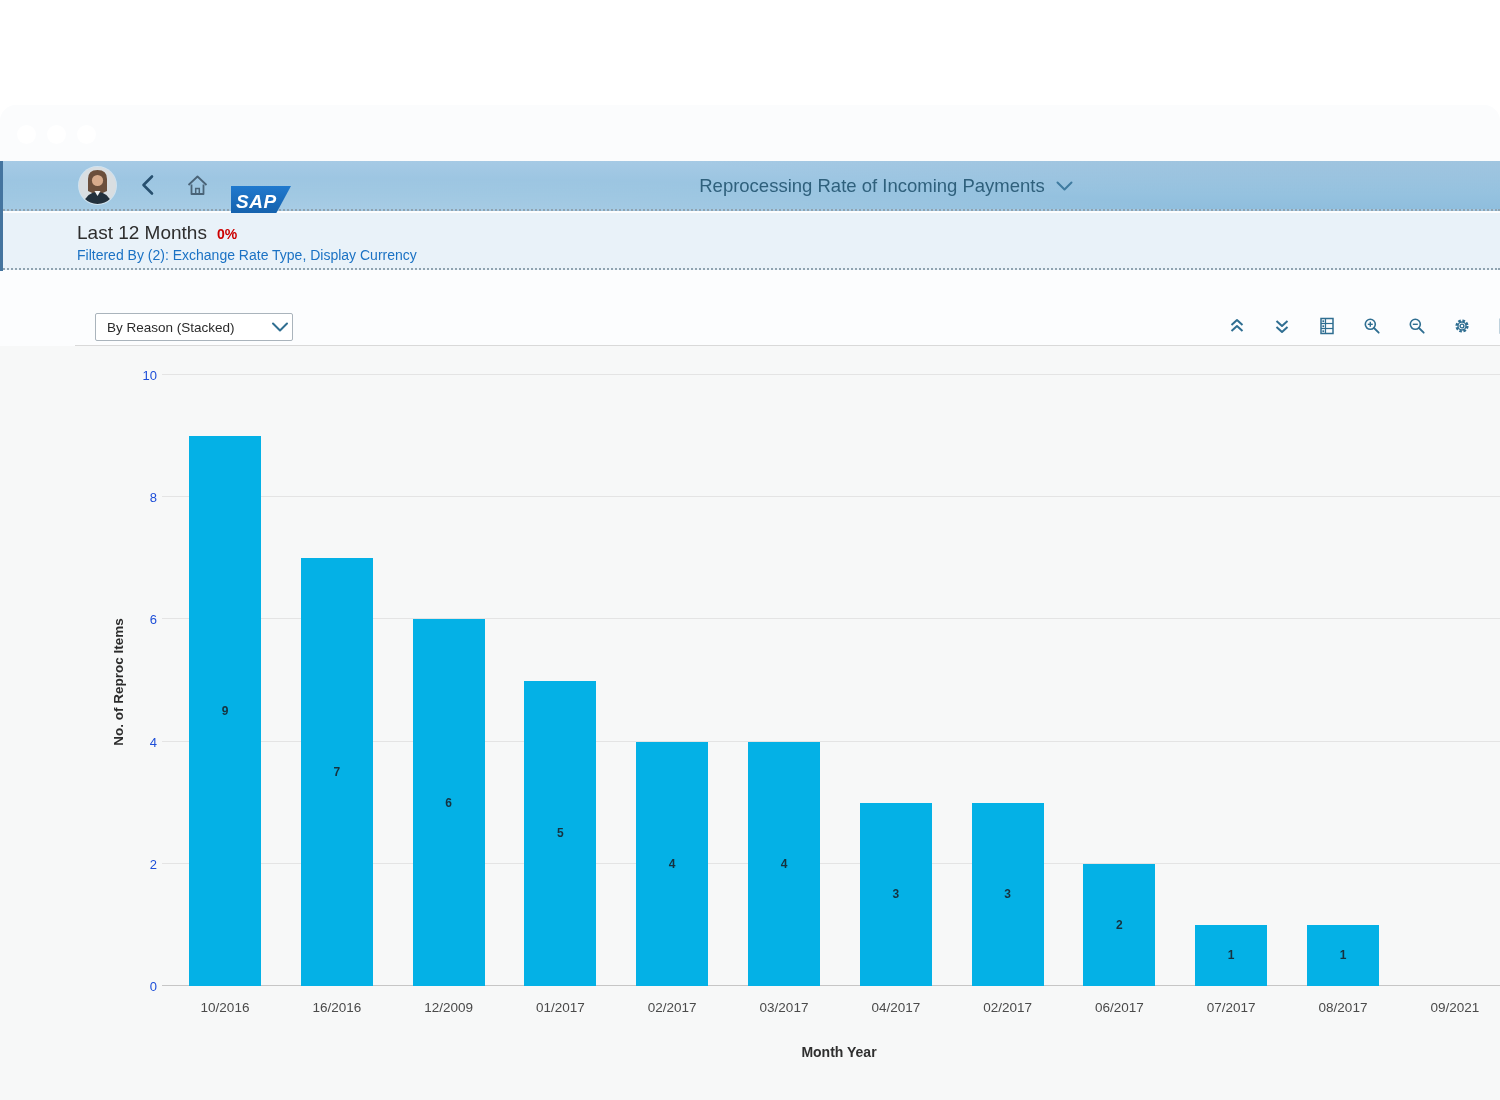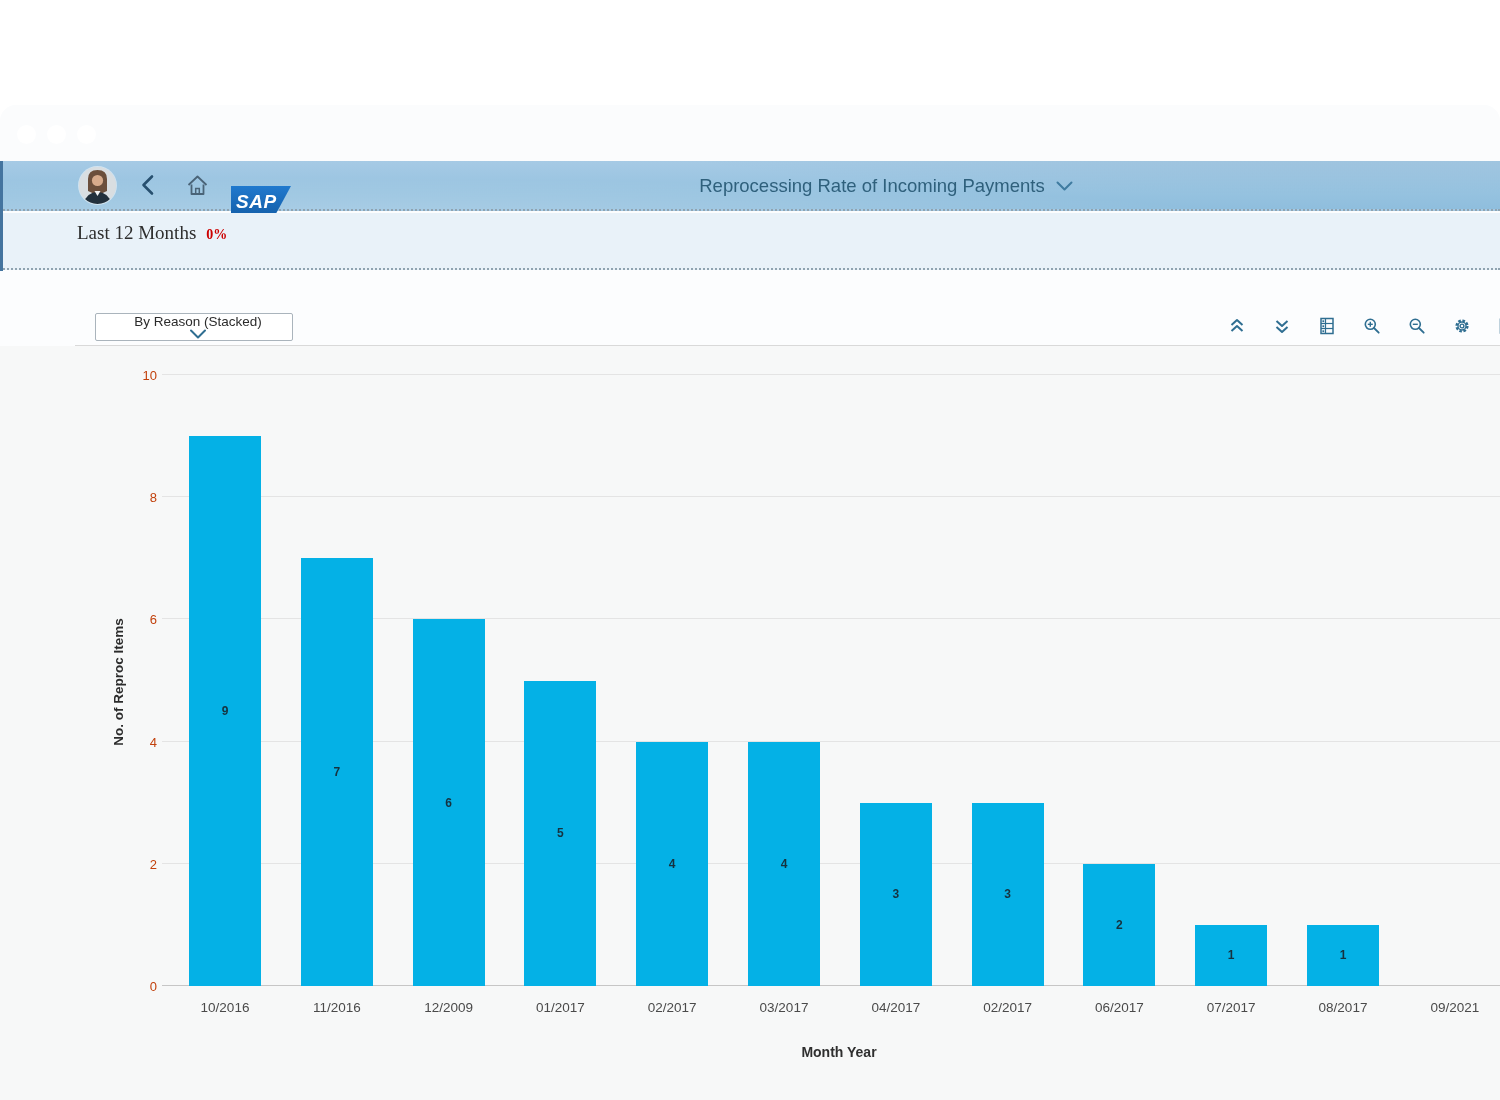--- a/index.html
+++ b/index.html
@@ -37,44 +37,44 @@
   .sap-logo span { color:#fff; font-weight:bold; font-style:italic; font-size:19px;
                    letter-spacing:0.5px; padding-left:5px; }
 
   .appbar-title-wrap { position:absolute; left:0; right:0; top:0; height:50px;
                        display:flex; align-items:center; justify-content:center; padding-left:244px;margin-left:28px; }
   .appbar-title { font-size:18.5px; color:#2f607c; }
   .title-chevron { margin-left:11px; display:inline-block; line-height:0; }
 
   
   .subheader { position:absolute; left:0; top:108px; width:100%; height:57px;
-               background:#e9f2f9; border-bottom:2px dotted #8fa3b0; padding:9px 0 4px 77px;font-family:Liberation Serif, serif; }
+               background:#e9f2f9; border-bottom:2px dotted #8fa3b0; padding:9px 0 4px 77px; }
   .sub-line1 { display:flex; align-items:baseline; gap:10px; }
   .period-label { font-size:19px; color:#2e2e2e; }
   .delta-badge { font-size:14px; font-weight:bold; color:#cc0000; }
   .filter-line { margin-top:3px; font-size:14px; color:#1b72c4; cursor:pointer; }
 
   
   .toolbar-row { position:absolute; left:0; top:165px; width:100%; height:76px; background:#fcfdfe; }
   .toolbar-row::after { content:""; position:absolute; left:75px; right:0; bottom:0; height:1px; background:#d9d9d9; }
   .view-select { position:absolute; left:95px; top:43px; width:198px; height:28px;
                  background:#fff; border:1px solid #aab4bc; border-radius:2px;
                  display:flex; align-items:center; justify-content:space-between;
-                 padding:0 3px 0 11px; cursor:pointer;flex-direction:column; }
+                 padding:0 3px 0 11px; cursor:pointer; }
   .view-select .vs-label { font-size:13.5px; color:#2b2b2b; }
   .chart-icons { position:absolute; right:-16px; top:47px; display:flex; gap:27px; }
   .chart-icons button { background:none; border:none; padding:0; width:18px; height:18px; cursor:pointer; line-height:0; }
 
   
   .chart-region { position:absolute; left:0; top:241px; width:100%; height:754px; background:#f7f8f8; }
   .plot-area { position:absolute; left:165px; top:29px; width:1335px; height:611px; }
   .gridline { position:absolute; left:-3px; right:0; height:1px; background:#e4e4e4; }
   .gridline.baseline { background:#c6c6c6; }
   .y-tick { position:absolute; left:-50px; width:42px; text-align:right; font-size:13px;
-            color:#c2410c; transform:translateY(50%); line-height:1; }
+            color:#1d4ed8; transform:translateY(50%); line-height:1; }
   .bar { position:absolute; bottom:0; width:72px; }
   .bar-value { position:absolute; top:50%; left:50%; transform:translate(-50%,-50%);
                font-size:12px; font-weight:600; color:#16323f; }
   .x-tick { position:absolute; top:625px; width:90px; text-align:center; font-size:13.5px; color:#4a4a4a; }
   .y-axis-title { position:absolute; left:118px; top:336px; transform:translate(-50%,-50%) rotate(-90deg);
                   white-space:nowrap; font-size:13.5px; font-weight:bold; color:#2b2b2b; }
   .x-axis-title { position:absolute; left:839px; top:706px; transform:translate(-50%,-50%);
                   font-size:14px; font-weight:bold; color:#2f2f2f; }
 </style>
 </head>
@@ -124,20 +124,21 @@
       </span>
     </div>
   </div>
   <div class="left-sliver"></div>
 
   <div class="subheader">
     <div class="sub-line1">
       <span class="period-label">Last 12 Months</span>
       <span class="delta-badge">0%</span>
     </div>
+    <div class="filter-line">Filtered By (2): Exchange Rate Type, Display Currency</div>
   </div>
 
   <div class="toolbar-row">
     <div class="view-select">
       <span class="vs-label">By Reason (Stacked)</span>
       <svg width="18" height="11" viewBox="0 0 18 11">
         <polyline points="2,1.5 9,8.5 16,1.5" fill="none" stroke="#2f6e91" stroke-width="2" stroke-linecap="round" stroke-linejoin="round"></polyline>
       </svg>
     </div>
     <div class="chart-icons">
@@ -211,21 +212,21 @@
         <div class="y-tick" style="bottom: 488.8px;">8</div>
         <div class="gridline" style="bottom: 611px;"></div>
         <div class="y-tick" style="bottom: 611px;">10</div>
         <div class="bar" style="left: 24px; height: 549.9px; background: rgb(4, 177, 230);">
           <span class="bar-value">9</span>
         </div>
         <div class="x-tick" style="left: 15px;">10/2016</div>
         <div class="bar" style="left: 135.8px; height: 427.7px; background: rgb(4, 177, 230);">
           <span class="bar-value">7</span>
         </div>
-        <div class="x-tick" style="left: 126.8px;">11/2016</div>
+        <div class="x-tick" style="left: 126.8px;">16/2016</div>
         <div class="bar" style="left: 247.6px; height: 366.6px; background: rgb(4, 177, 230);">
           <span class="bar-value">6</span>
         </div>
         <div class="x-tick" style="left: 238.6px;">12/2009</div>
         <div class="bar" style="left: 359.4px; height: 305.5px; background: rgb(4, 177, 230);">
           <span class="bar-value">5</span>
         </div>
         <div class="x-tick" style="left: 350.4px;">01/2017</div>
         <div class="bar" style="left: 471.2px; height: 244.4px; background: rgb(4, 177, 230);">
           <span class="bar-value">4</span>

